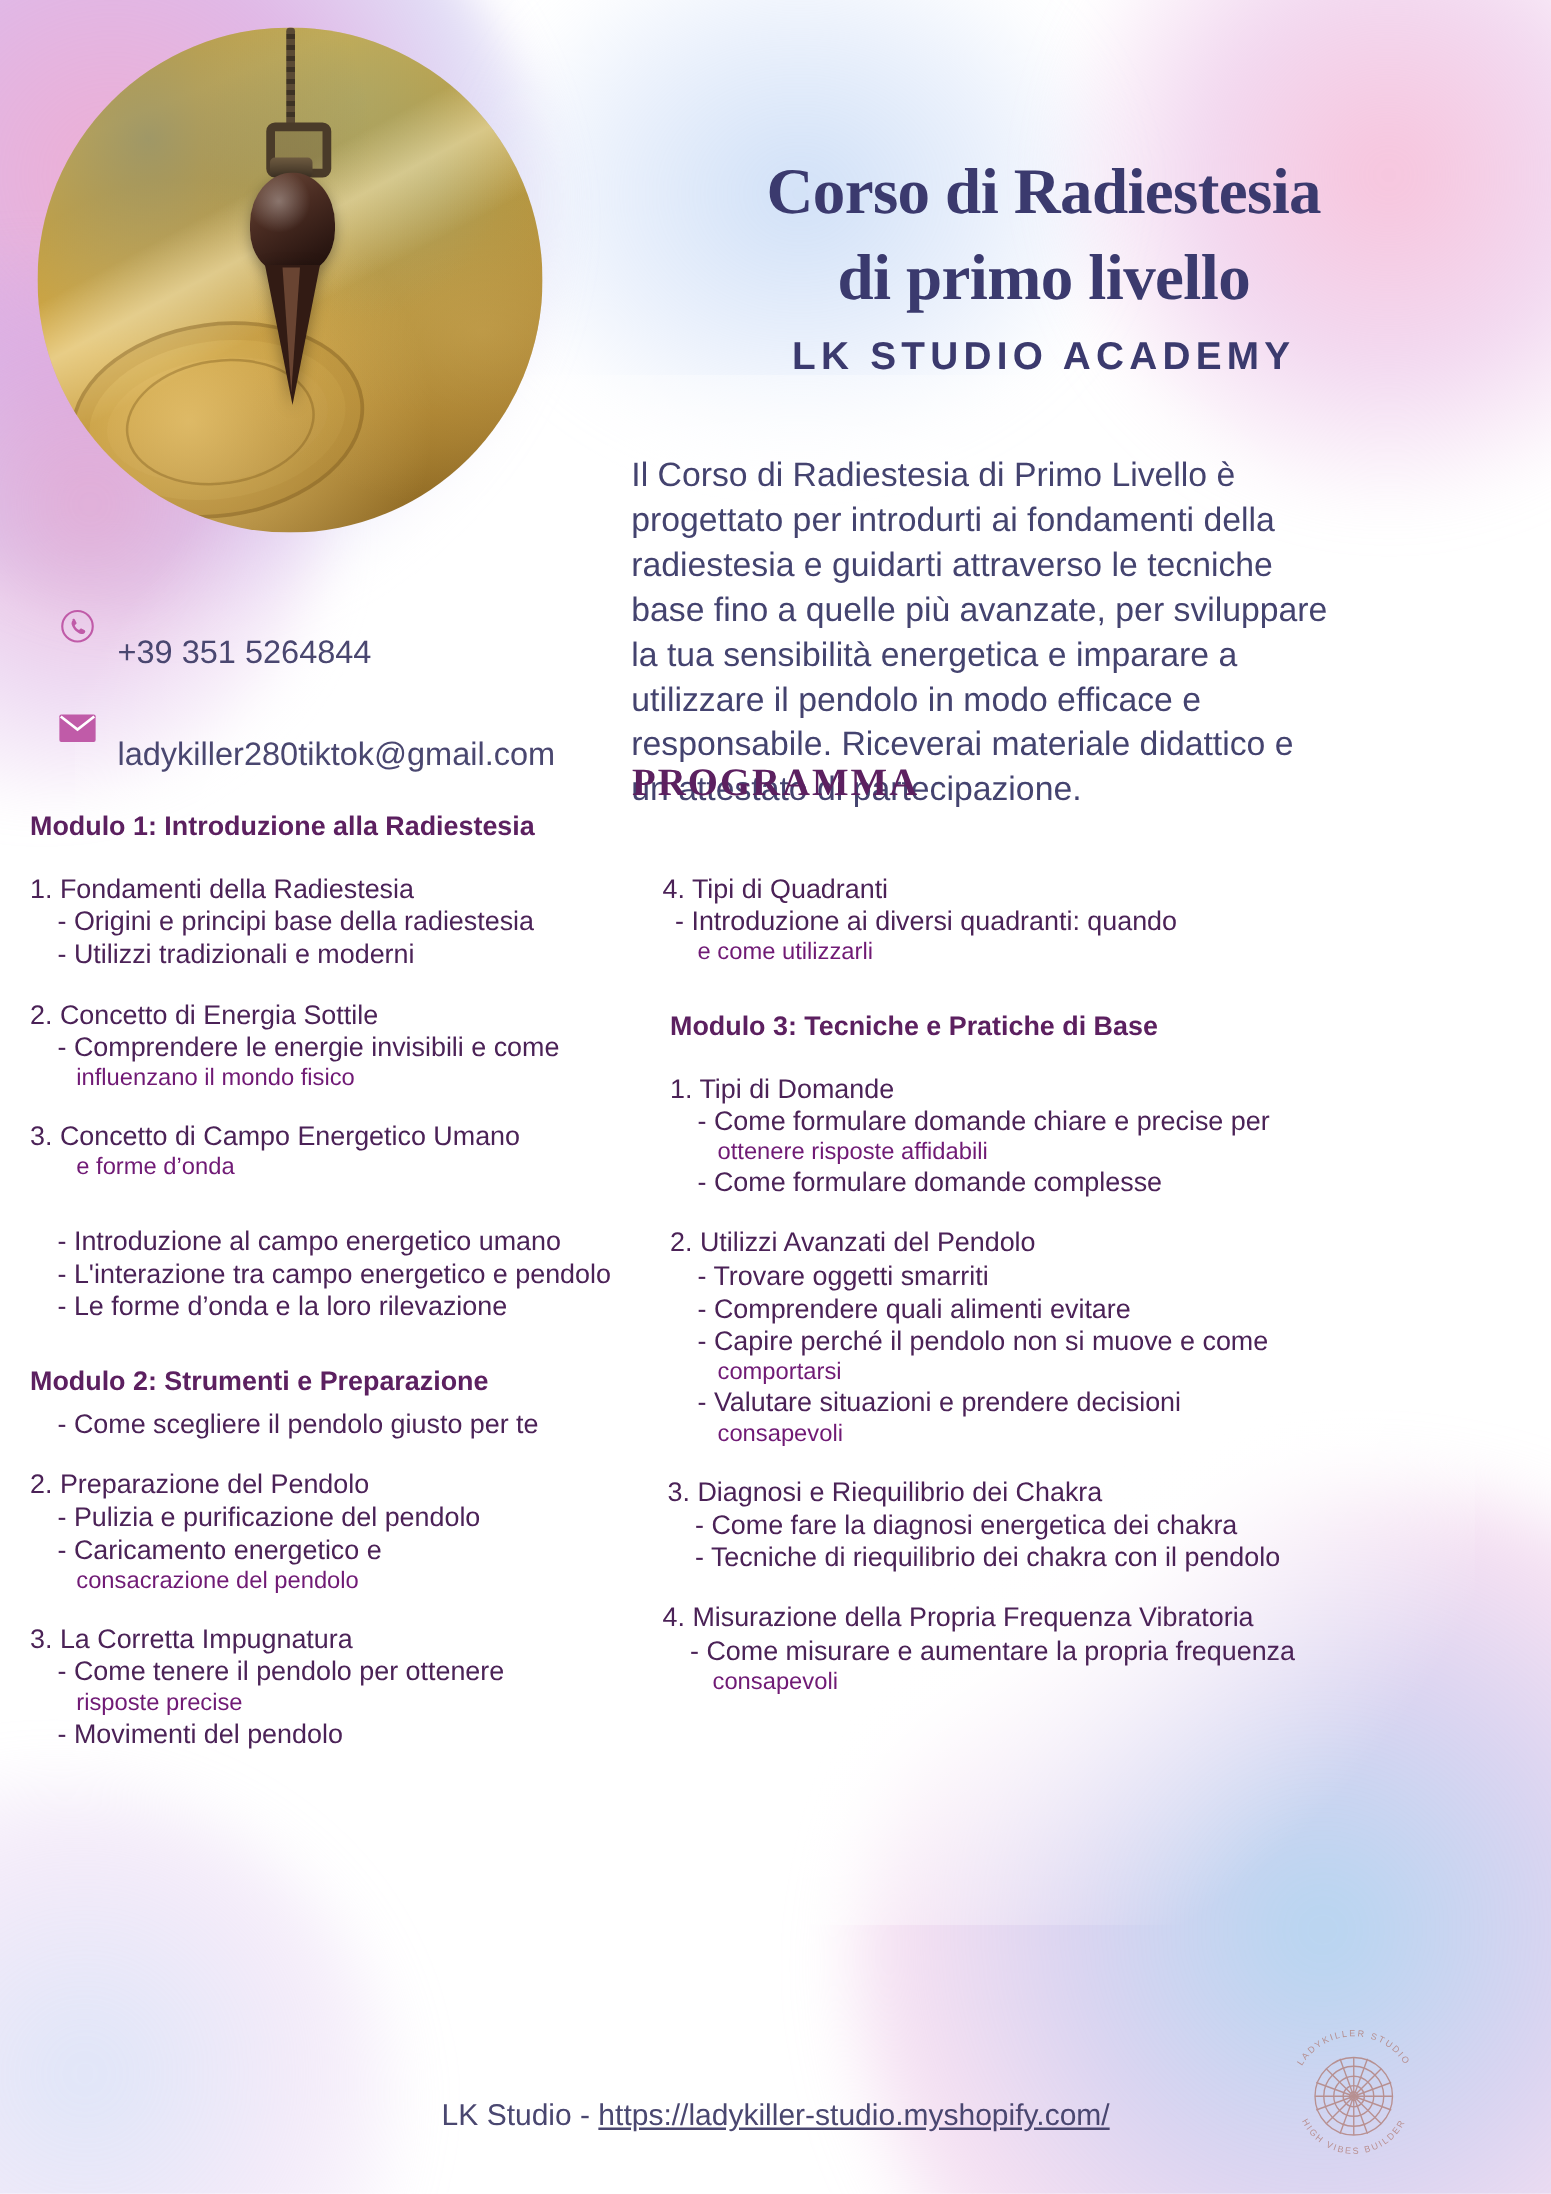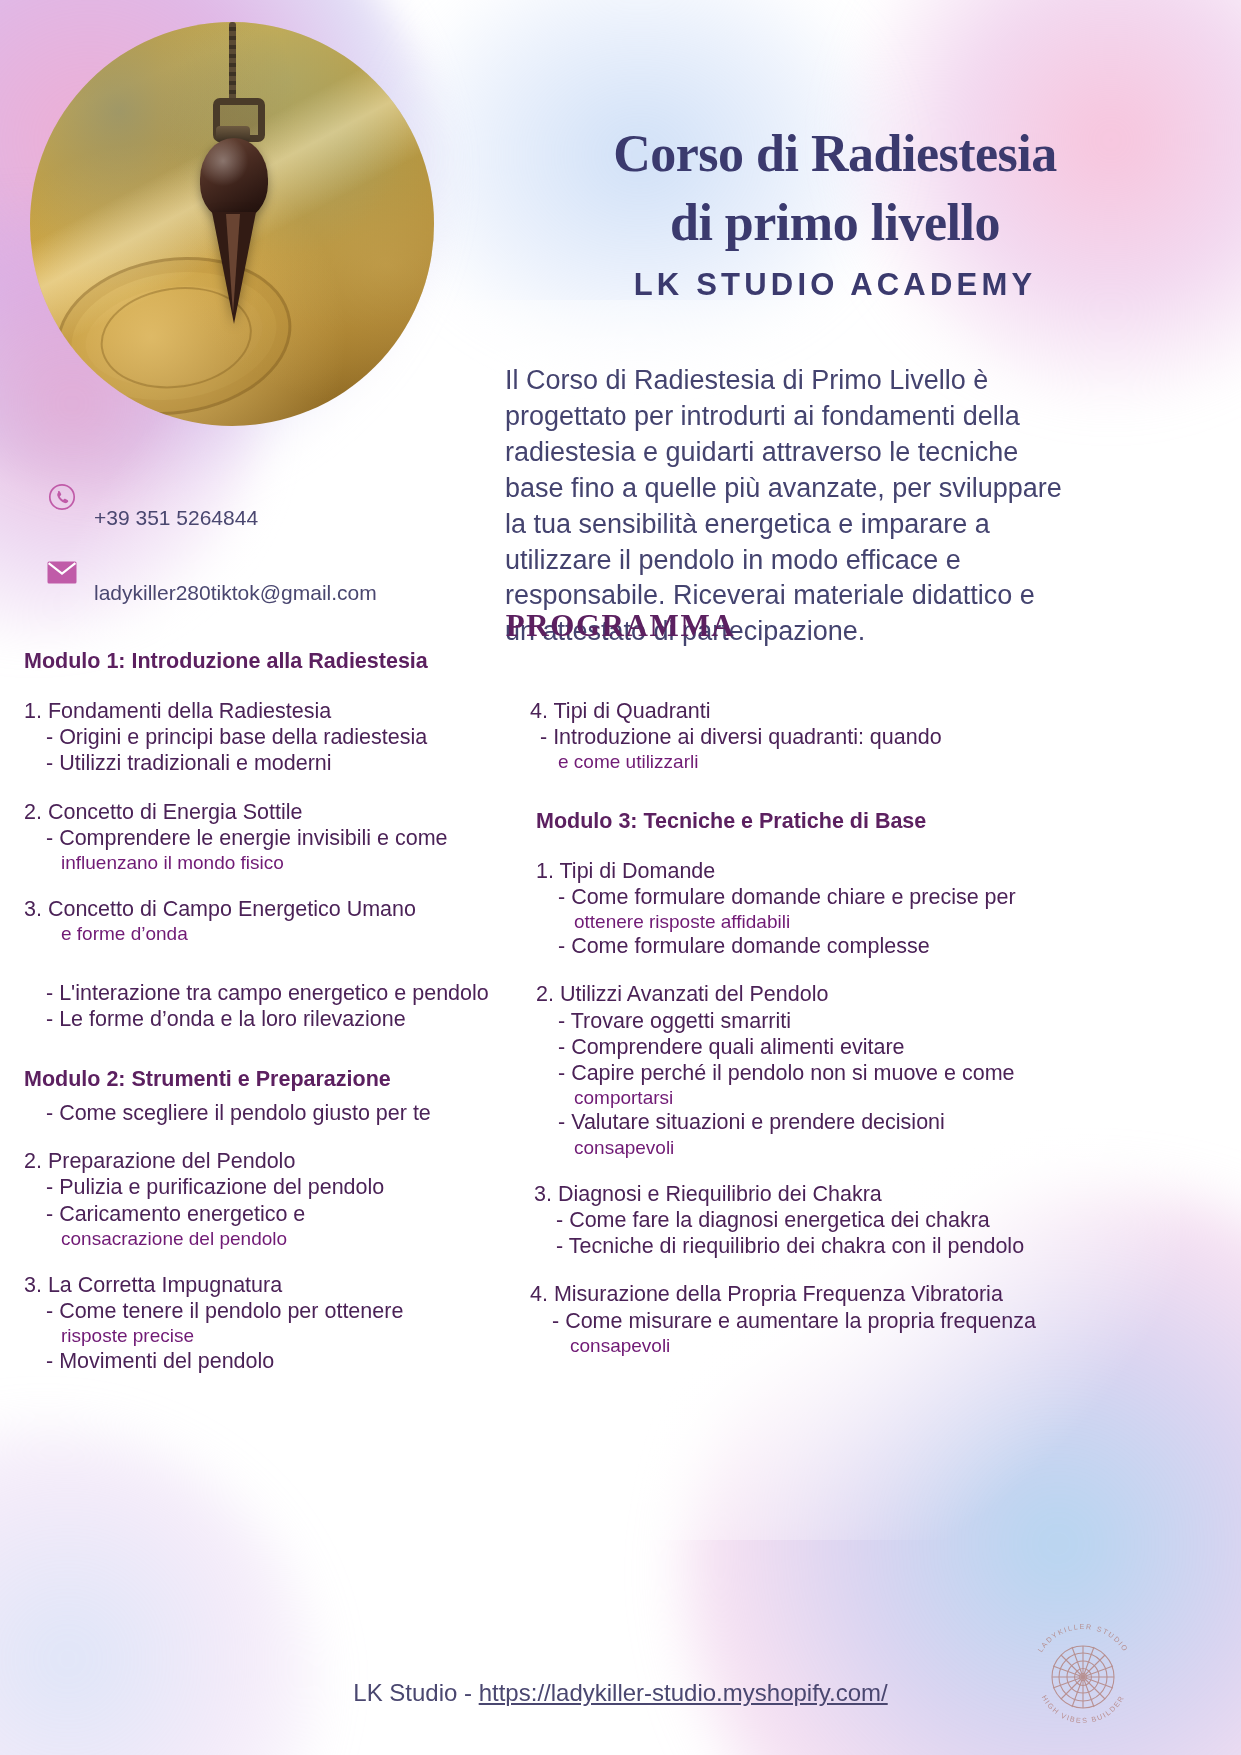--- a/index.html
+++ b/index.html
@@ -295,21 +295,21 @@
   }
   .contact-row .ico {
     width: 30px;
     height: 30px;
     flex: 0 0 30px;
     display: flex;
     align-items: center;
     justify-content: center;
   }
   .contact-text {
-    font-size: 21px;
+    font-size: 26px;
     color: #4a4770;
     margin-top: 42px;
   }
 
   
   .programma {
     position: absolute;
     left: 0;
     top: 608px;
     width: 1241px;
@@ -456,20 +456,21 @@
       <div class="sub">- Origini e principi base della radiestesia</div>
       <div class="sub">- Utilizzi tradizionali e moderni</div>
 
       <div class="item">2. Concetto di Energia Sottile</div>
       <div class="sub">- Comprendere le energie invisibili e come</div>
       <div class="sub-cont">influenzano il mondo fisico</div>
 
       <div class="item">3. Concetto di Campo Energetico Umano</div>
       <div class="sub-cont">e forme d’onda</div>
       <div class="gap-lg"></div>
+      <div class="sub">- Introduzione al campo energetico umano</div>
       <div class="sub">- L'interazione tra campo energetico e pendolo</div>
       <div class="sub">- Le forme d’onda e la loro rilevazione</div>
 
       <div class="gap-lg"></div>
       <div class="module-head">Modulo 2: Strumenti e Preparazione</div>
 
       <div class="sub">- Come scegliere il pendolo giusto per te</div>
 
       <div class="item">2. Preparazione del Pendolo</div>
       <div class="sub">- Pulizia e purificazione del pendolo</div>

